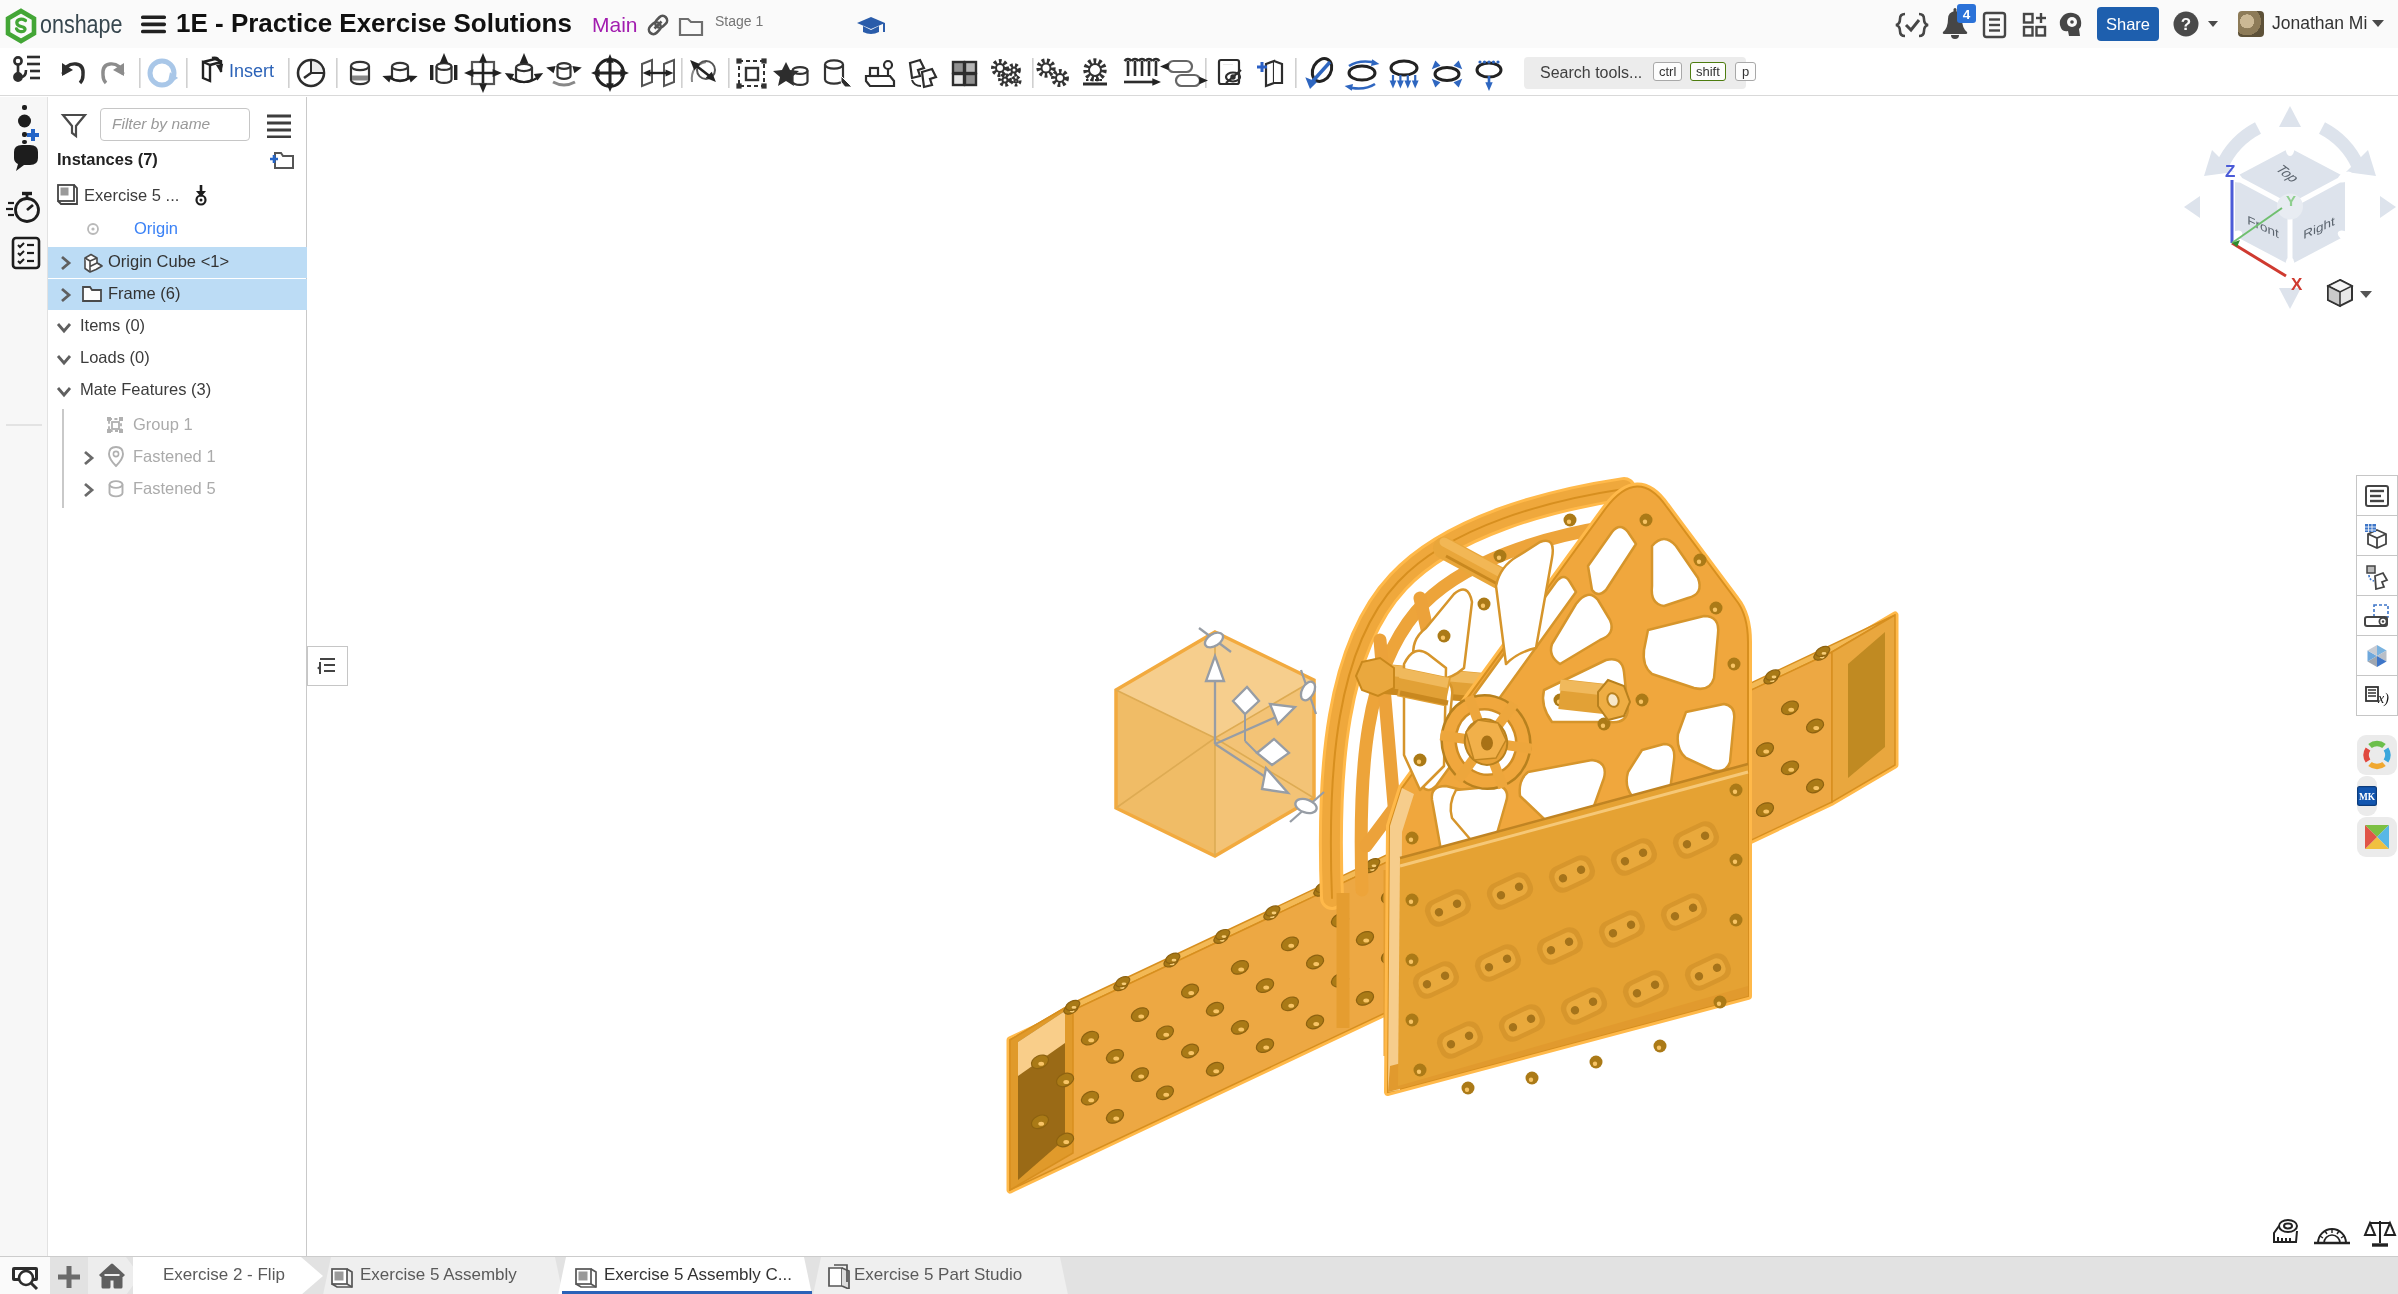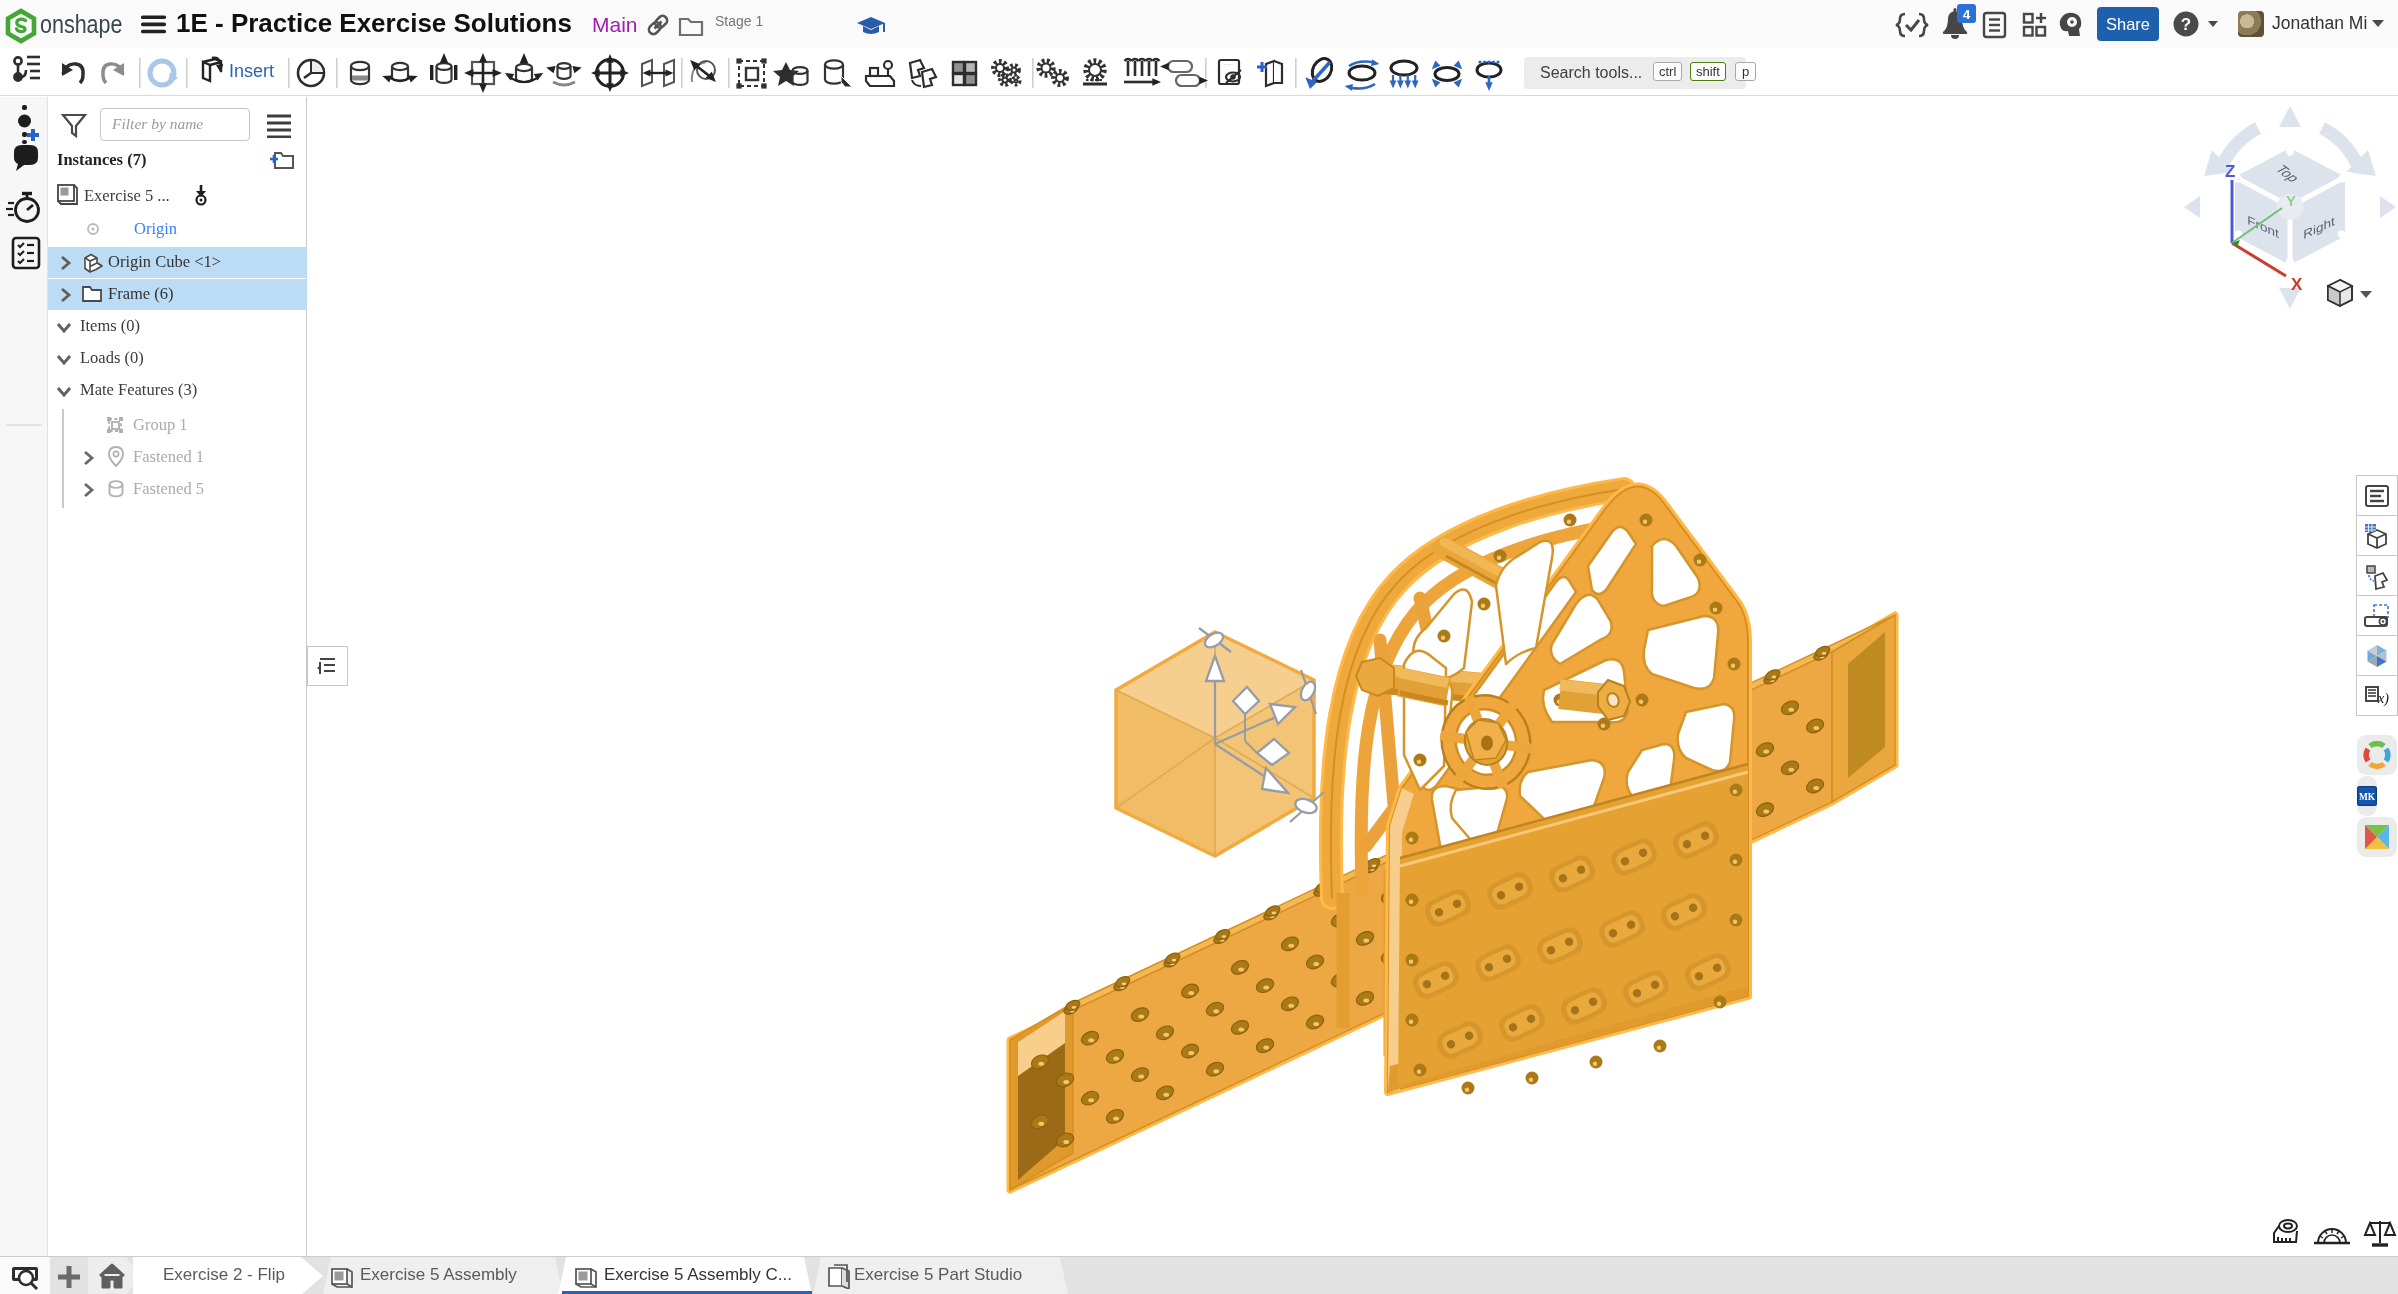--- a/index.html
+++ b/index.html
@@ -4,21 +4,21 @@
 * { margin:0; padding:0; box-sizing:border-box; }
 html,body { width:2398px; height:1294px; overflow:hidden; background:#fff;
   font-family:"Liberation Sans", sans-serif; }
 .abs { position:absolute; }
 #row1 { position:absolute; left:0; top:0; width:2398px; height:48px; background:#fafafa; }
 #row2 { position:absolute; left:0; top:48px; width:2398px; height:48px; background:#fff;
   border-bottom:1px solid #d9d9d9; }
 #strip { position:absolute; left:0; top:97px; width:48px; height:1159px; background:#f7f7f7;
   border-right:1px solid #e2e2e2; }
 #panel { position:absolute; left:48px; top:97px; width:259px; height:1159px; background:#fff;
-  border-right:1px solid #c9c9c9;font-family:Liberation Serif, serif; }
+  border-right:1px solid #c9c9c9; }
 #canvas { position:absolute; left:308px; top:97px; width:2090px; height:1159px; background:#fff; }
 #bottombar { position:absolute; left:0; top:1256px; width:2398px; height:38px; background:#e2e2e2;
   border-top:1px solid #cccccc; }
 </style></head><body>
 
 <div id="row1">
  <svg class="abs" style="left:0;top:0" width="2398" height="48">
 
   <g transform="translate(21,26)">
     <polygon points="0,-15 13,-7.5 13,7.5 0,15 -13,7.5 -13,-7.5" fill="none" stroke="#43a636" stroke-width="4.6"></polygon>

